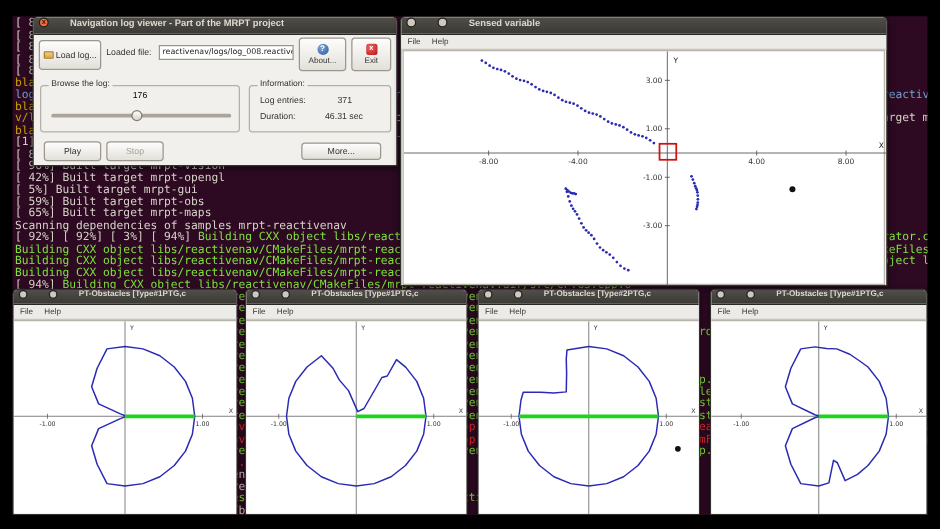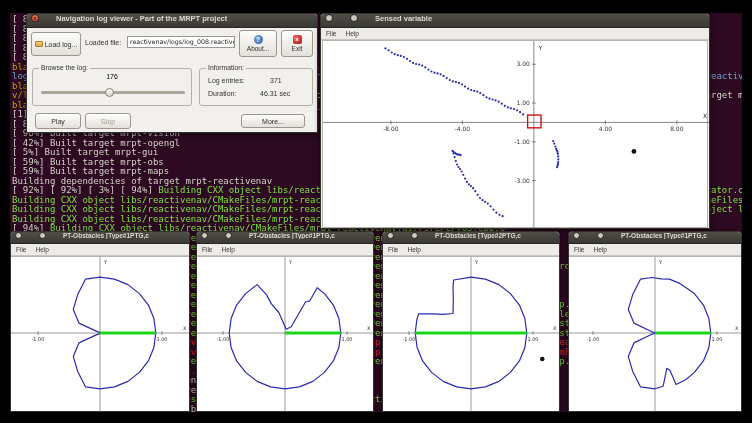--- a/index.html
+++ b/index.html
@@ -80,22 +80,22 @@
       <div class="tl"><span class="c-b">log_001.reactivenavlog  log_002.reactivenavlog  log_003.reactivenavlog  log_004.reactivenavlog  log_005.reactivenavlog  log_006.reactivenavlog</span></div>
       <div class="tl"><span class="c-y">blanco</span><span class="c-w">@ul:~/mrpt$ ls reactivenav/logs/ | wc -l</span></div>
       <div class="tl"><span class="c-y">v/log</span><span class="c-w">s: make[2]: Entering directory /home/blanco/workspace/mrpt-svn/build-release/libs/reactivenav -- checking dependencies of target mrpt-reactivenav</span></div>
       <div class="tl"><span class="c-y">blanco</span><span class="c-w">@ul:~/mrpt$ bin/navlog-viewer reactivenav/logs/log_008.reactivenavlog &amp;</span></div>
       <div class="tl"><span class="c-w">[1] 14752</span></div>
       <div class="tl"><span class="c-w">[ 89%] Built target mrpt-slam</span></div>
       <div class="tl"><span class="c-w">[ 96%] Built target mrpt-vision</span></div>
       <div class="tl"><span class="c-w">[ 42%] Built target mrpt-opengl</span></div>
       <div class="tl"><span class="c-w">[ 5%] Built target mrpt-gui</span></div>
       <div class="tl"><span class="c-w">[ 59%] Built target mrpt-obs</span></div>
-      <div class="tl"><span class="c-w">[ 59%] Built target mrpt-maps</span></div>
-      <div class="tl"><span class="c-w">Building dependencies of target mrpt-reactivenav</span></div>
+      <div class="tl"><span class="c-w">[ 65%] Built target mrpt-maps</span></div>
+      <div class="tl"><span class="c-w">Scanning dependencies of samples mrpt-reactivenav</span></div>
       <div class="tl"><span class="c-w">[ 92%] [ 92%] [ 3%] [ 94%] </span><span class="c-g">Building CXX object libs/reactivenav/CMakeFiles/mrpt-reactivenav.dir/src/CParameterizedTrajectoryGenerator.cpp.o</span></div>
       <div class="tl"><span class="c-g">Building CXX object libs/reactivenav/CMakeFiles/mrpt-reactivenav.dir/src/CPTG2.cpp.o    Building CXX object libs/reactivenav/CMakeFiles/mrpt-reactivenav.dir/src/CPTG3.cpp.o</span></div>
       <div class="tl"><span class="c-g">Building CXX object libs/reactivenav/CMakeFiles/mrpt-reactivenav.dir/src/CAbstractReactiveNavigationSystem.cpp.o  Building CXX object libs/reactivenav/CMakeFiles/mrpt-reactivenav.dir/src/CPTG1.cpp.o</span></div>
       <div class="tl"><span class="c-g">Building CXX object libs/reactivenav/CMakeFiles/mrpt-reactivenav.dir/src/CPTG4.cpp.o</span></div>
       <div class="tl"><span class="c-w">[ 94%] </span><span class="c-g">Building CXX object libs/reactivenav/CMakeFiles/mrpt-reactivenav.dir/src/CPTG5.cpp.o</span></div>
       <div class="tl"><span class="c-w">[ 94%] </span><span class="c-g">Building CXX object libs/reactivenav/CMakeFiles/mrpt-reactivenav.dir/src/CPTG6.cpp.o</span></div>
       <div class="tl"><span class="c-w">[ 94%] </span><span class="c-g">Building CXX object libs/reactivenav/CMakeFiles/mrpt-reactivenav.dir/src/CPTG7.cpp.o</span></div>
       <div class="tl"><span class="c-w">[ 95%] </span><span class="c-g">Building CXX object libs/reactivenav/CMakeFiles/mrpt-reactivenav.dir/src/CPRRTNavigator.cpp.o</span></div>
       <div class="tl"><span class="c-w">[ 95%] </span><span class="c-g">Building CXX object libs/reactivenav/CMakeFiles/mrpt-reactivenav.dir/src/CHolonomicLogFileRecord.cpp.o</span></div>
       <div class="tl"><span class="c-w">[ 95%] </span><span class="c-g">Building CXX object libs/reactivenav/CMakeFiles/mrpt-reactivenav.dir/src/CHolonomicVFF.cpp.o</span></div>

